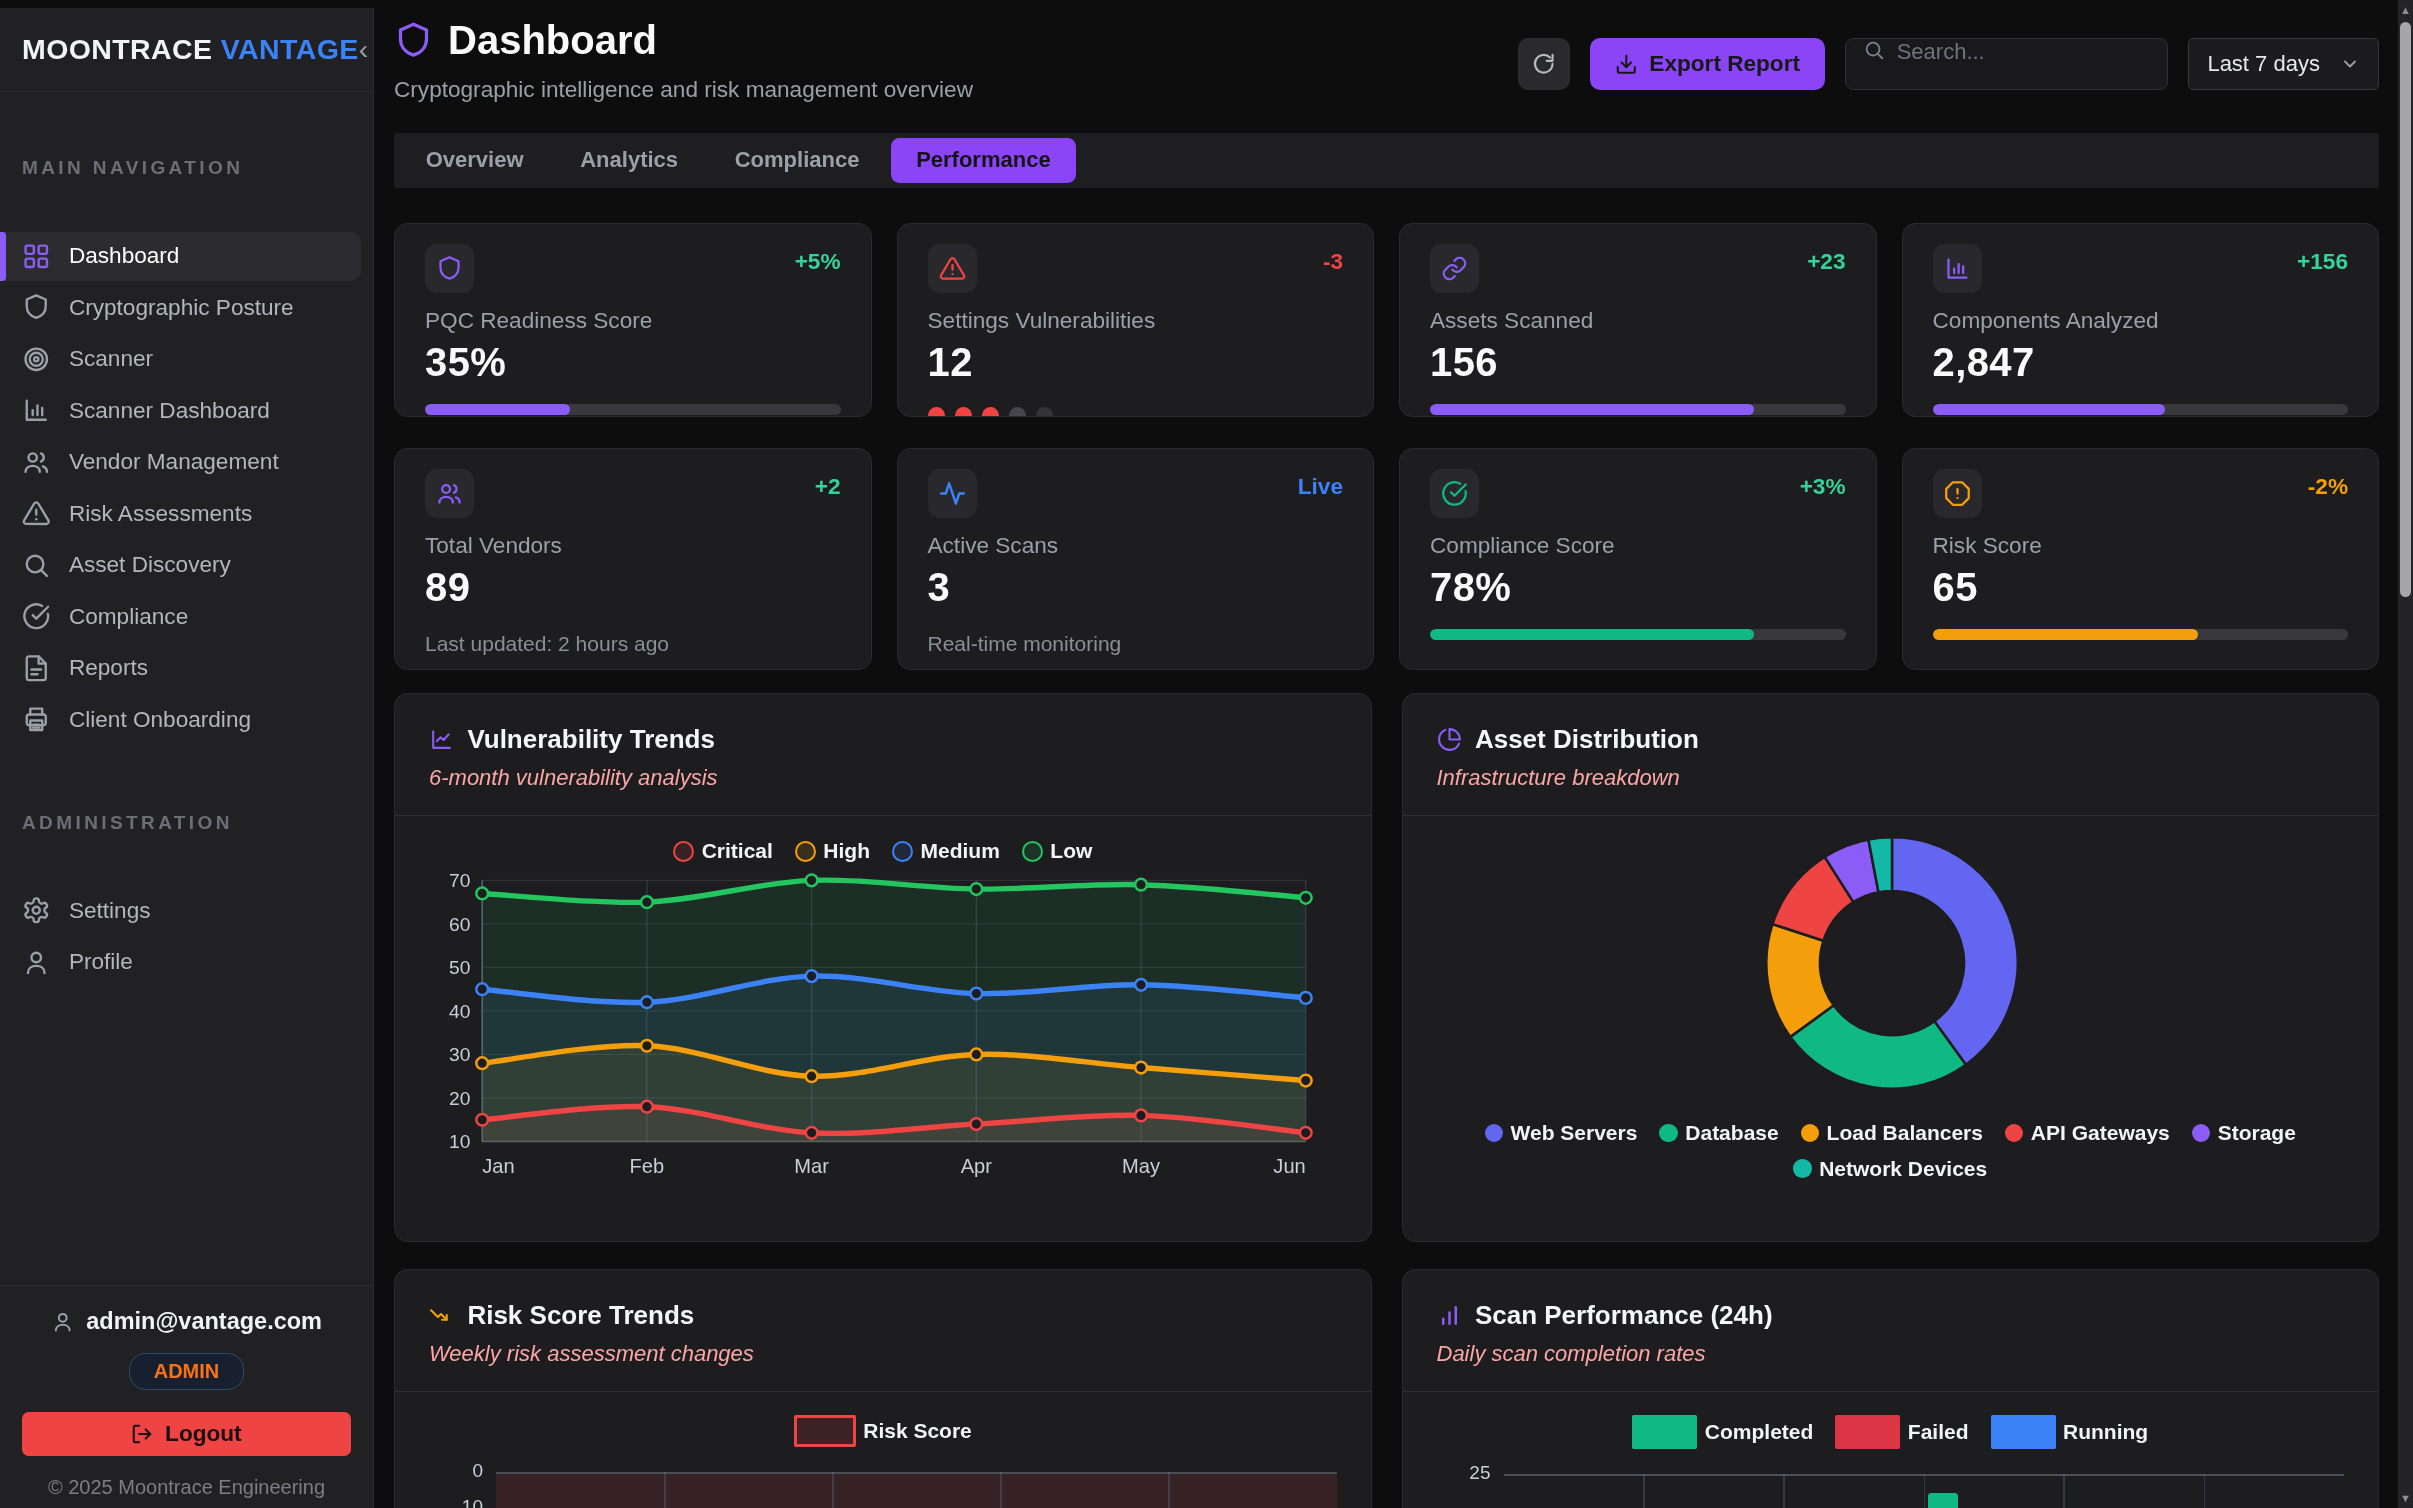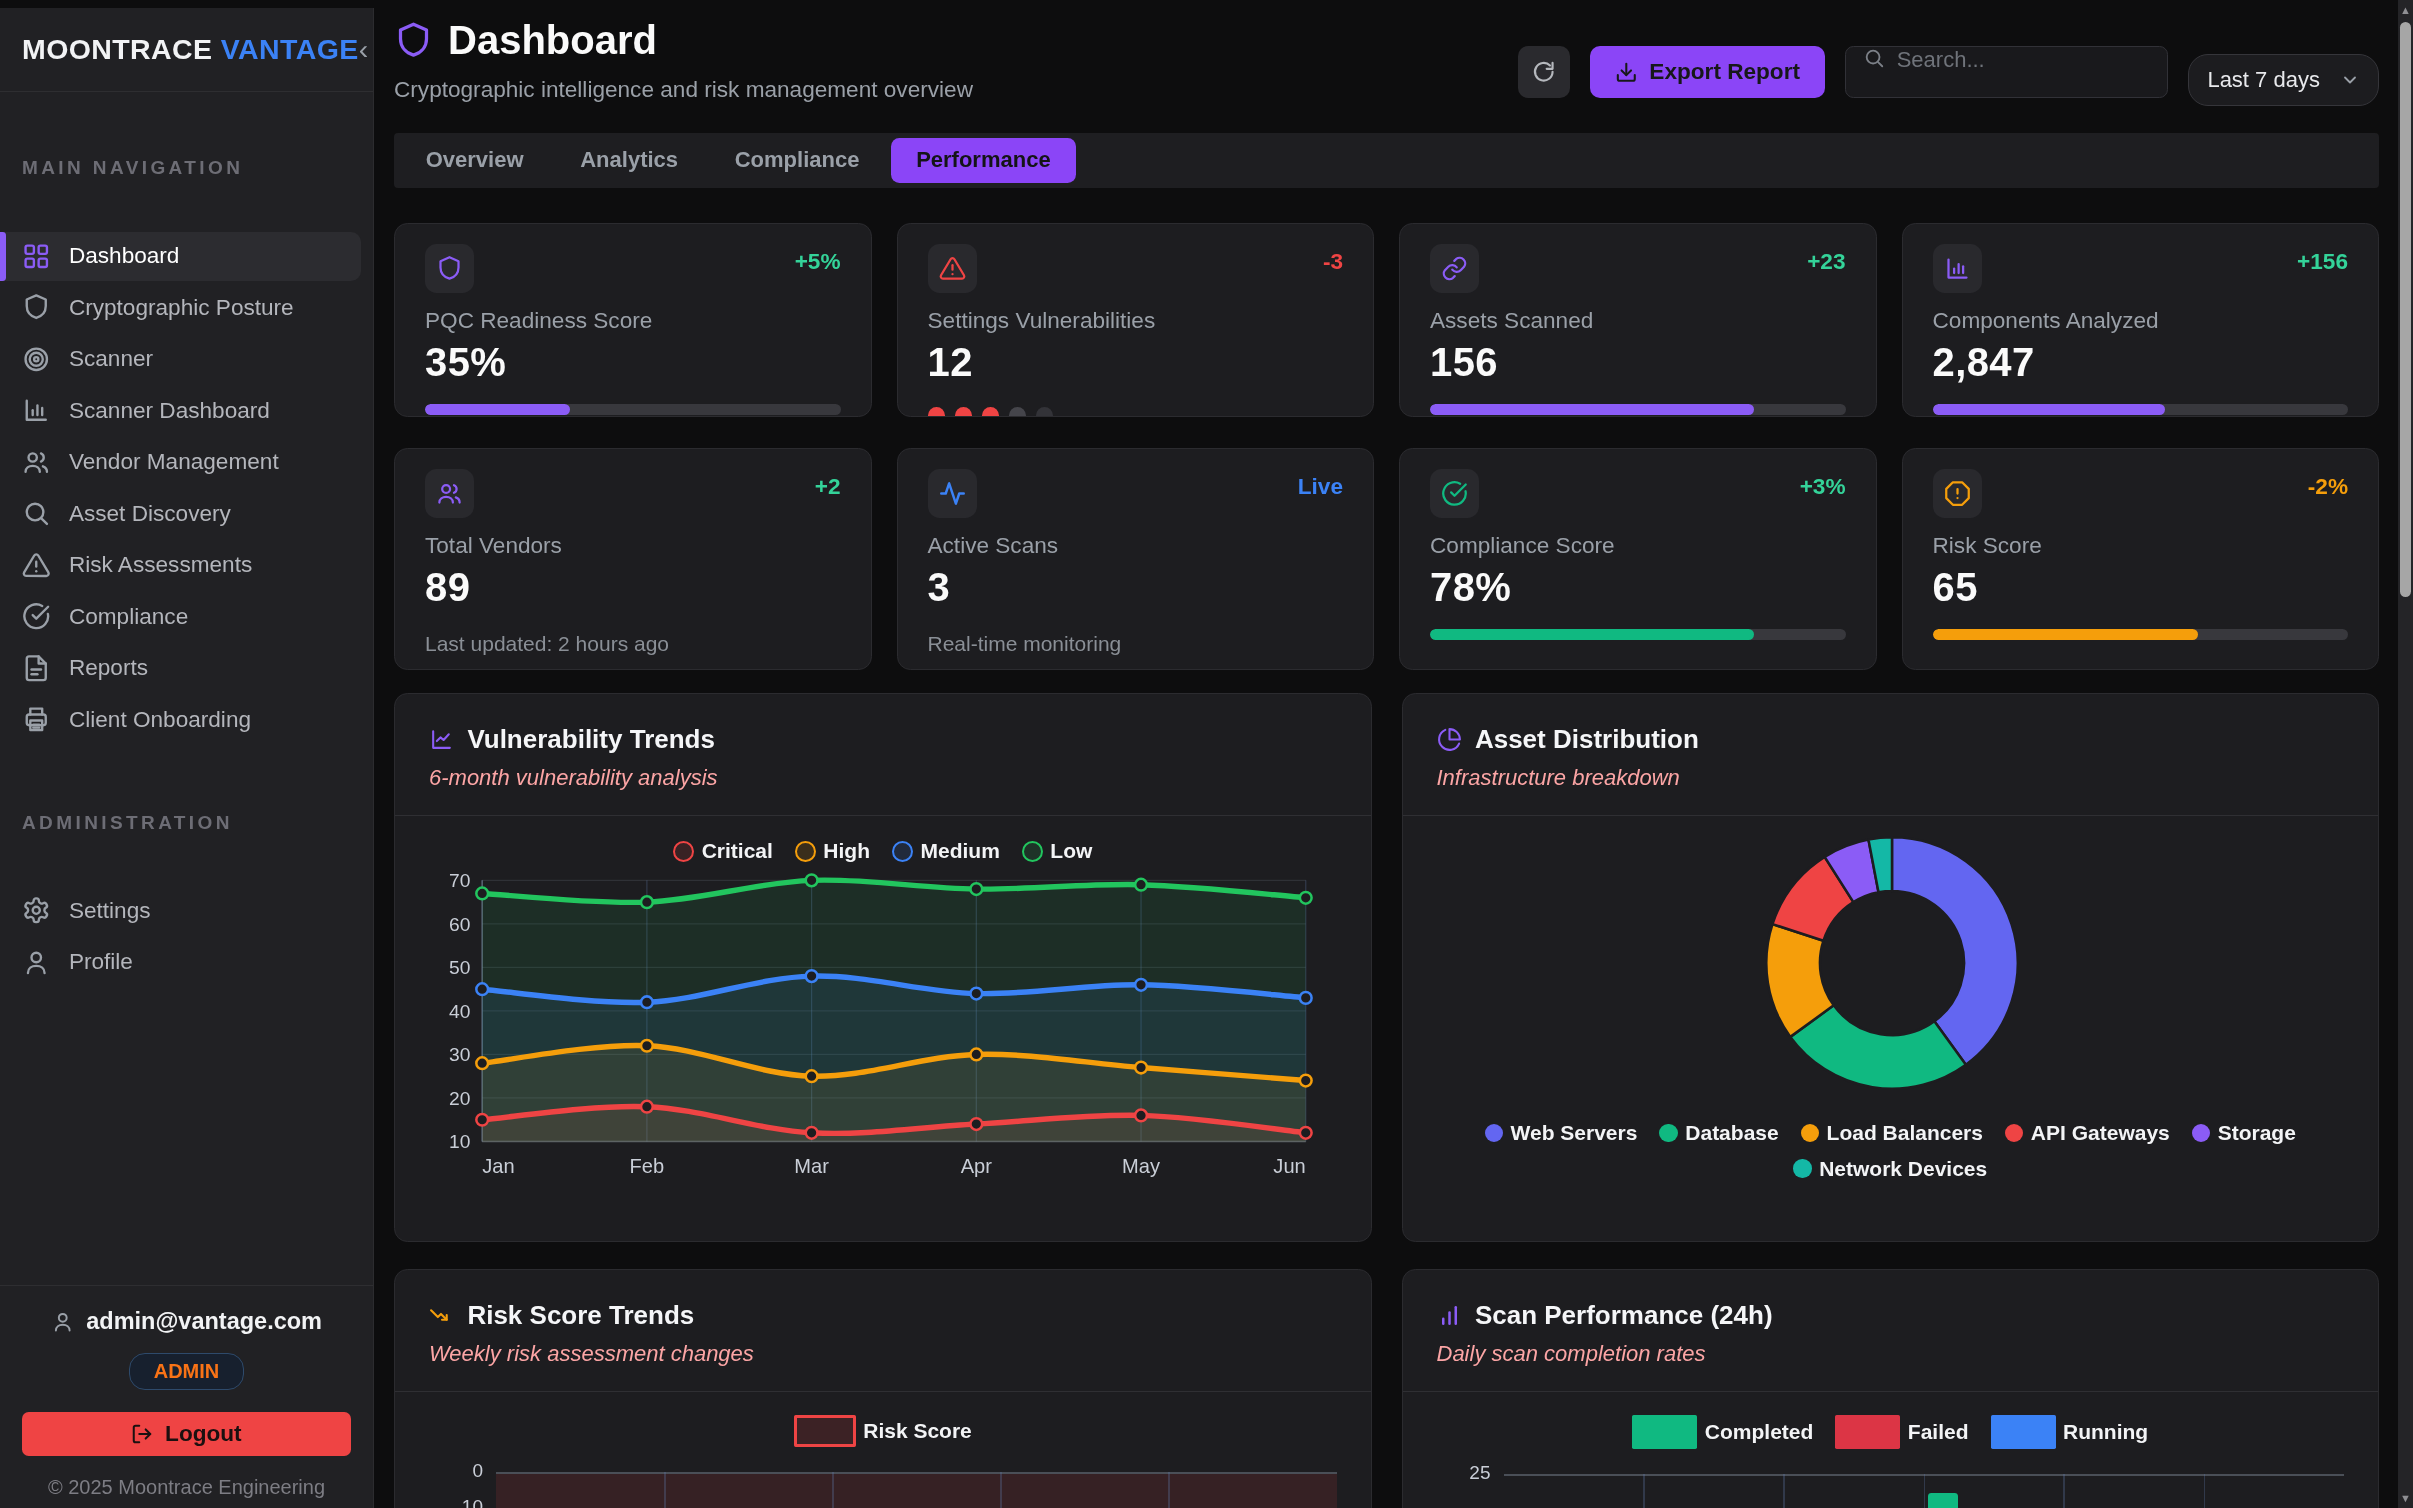--- a/index.html
+++ b/index.html
@@ -53,22 +53,22 @@
   .export-btn { height:52px; padding:0 25px; background:#8b45f7; border:none; border-radius:10px;
     color:#17181a; font-size:22.6px; font-weight:700; font-family:inherit; display:flex; align-items:center;
     gap:11.7px; cursor:pointer; }
   .export-btn svg { width:22.6px; height:22.6px; }
   .search-box { width:323px; height:52px; background:#19191c; border:0.8px solid #313137; border-radius:8.4px;
     display:flex; align-items:flex-start; gap:11.7px; padding:0 17px; }
   .search-box svg { width:22px; height:22px; color:#7c8088; flex:0 0 auto; }
   .search-box input { background:transparent; border:none; outline:none; color:#d7d9dd; font-size:22px;
     font-family:inherit; width:100%; }
   .search-box input::placeholder { color:#6f737a; }
-  .range-select { width:191px; height:52px; background:#1c1c1f; border:0.8px solid #35353a; border-radius:20px;
-    display:flex; align-items:center; justify-content:space-between; padding:0 18.4px; cursor:pointer;margin-top:16px; }
+  .range-select { width:191px; height:52px; background:#1c1c1f; border:0.8px solid #35353a; border-radius:5px;
+    display:flex; align-items:center; justify-content:space-between; padding:0 18.4px; cursor:pointer; }
   .range-select span { font-size:22px; color:#e8e9ec; }
   .range-select svg { width:20px; height:20px; color:#9aa0a8; }
 
   .tab-strip { margin-top:30px; height:55px; background:#1e1e21; border-radius:4px;
     display:flex; align-items:center; gap:6.7px; padding:0 6.7px; }
   .tab { height:45px; padding:0 25px; display:flex; align-items:center; font-size:22px; font-weight:600;
     color:#9aa0a8; border-radius:8.4px; cursor:pointer; }
   .tab.active { background:#8b45f7; color:#141417; font-weight:700; }
 
   .content { padding-top:35px; display:flex; flex-direction:column; }
@@ -184,36 +184,36 @@
             <circle cx="9" cy="8" r="3.5"></circle>
             <path d="M3 20c0-3 2.7-5 6-5s6 2 6 5"></path>
             <path d="M16 4.6c1.4.6 2.3 2 2.3 3.4s-.9 2.8-2.3 3.4"></path>
             <path d="M17.6 15.4c2 .7 3.4 2.3 3.4 4.6"></path>
           </svg>
         </span>
       <span class="nav-label">Vendor Management</span>
     </div>
     <div class="nav-item">
       <span class="nav-ico">
+          <svg viewBox="0 0 24 24" fill="none" stroke="currentColor" stroke-width="2" stroke-linecap="round" stroke-linejoin="round">
+            <path d="M10.3 3.8L1.8 18a2 2 0 0 0 1.7 3h17a2 2 0 0 0 1.7-3L13.7 3.8a2 2 0 0 0-3.4 0z"></path>
+            <path d="M12 9v4"></path>
+            <path d="M12 17h.01"></path>
+          </svg>
+        </span>
+      <span class="nav-label">Risk Assessments</span>
+    </div>
+    <div class="nav-item">
+      <span class="nav-ico">
           <svg viewBox="0 0 24 24" fill="none" stroke="currentColor" stroke-width="2" stroke-linecap="round">
             <circle cx="11" cy="11" r="7"></circle>
             <path d="M21 21l-4.3-4.3"></path>
           </svg>
         </span>
       <span class="nav-label">Asset Discovery</span>
-    </div>
-    <div class="nav-item">
-      <span class="nav-ico">
-          <svg viewBox="0 0 24 24" fill="none" stroke="currentColor" stroke-width="2" stroke-linecap="round" stroke-linejoin="round">
-            <path d="M10.3 3.8L1.8 18a2 2 0 0 0 1.7 3h17a2 2 0 0 0 1.7-3L13.7 3.8a2 2 0 0 0-3.4 0z"></path>
-            <path d="M12 9v4"></path>
-            <path d="M12 17h.01"></path>
-          </svg>
-        </span>
-      <span class="nav-label">Risk Assessments</span>
     </div>
     <div class="nav-item">
       <span class="nav-ico">
           <svg viewBox="0 0 24 24" fill="none" stroke="currentColor" stroke-width="2" stroke-linecap="round" stroke-linejoin="round">
             <path d="M21.8 10A10 10 0 1 1 17 3.3"></path>
             <path d="M9 11l3 3L22 4"></path>
           </svg>
         </span>
       <span class="nav-label">Compliance</span>
     </div>

